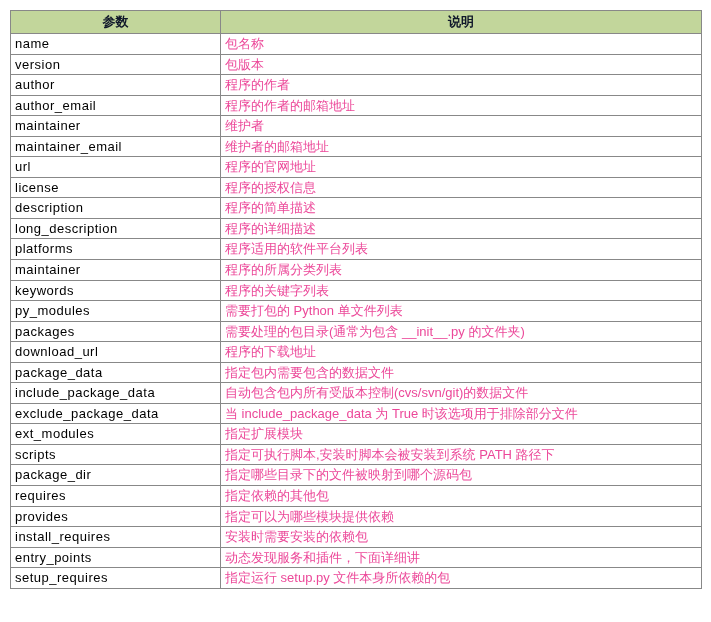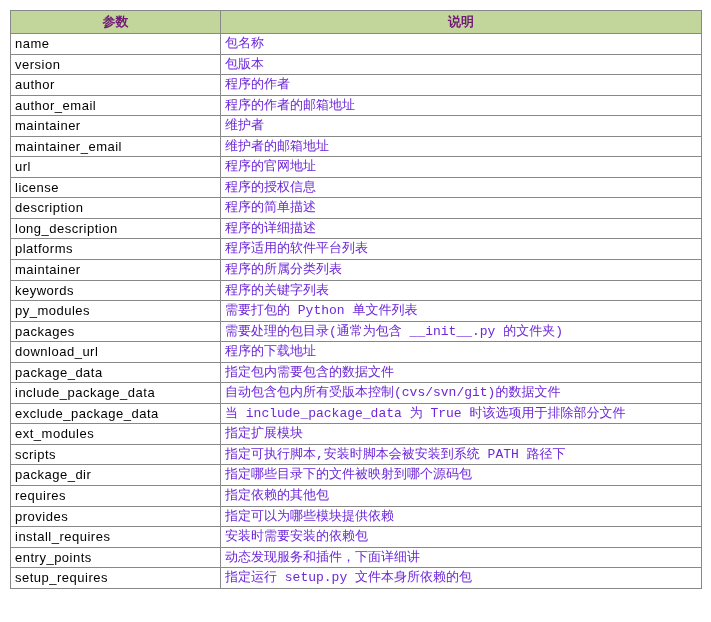--- a/index.html
+++ b/index.html
@@ -17,36 +17,36 @@
   th, td {
     border: 1px solid #888;
     padding: 1px 4px;
     line-height: 1.35;
     height: 17px;
     overflow: hidden;
     white-space: nowrap;
   }
   th {
     background: #c2d69b;
-    color: #701a75;
+    color: #0f172a;
     font-weight: bold;
     text-align: center;
     font-family: "SimSun", "宋体", serif;
     height: 20px;
   }
   col.col-param { width: 210px; }
   col.col-desc  { width: 481px; }
   td.param {
     font-family: Liberation Sans, sans-serif;
     letter-spacing: 0.5px;
     color: #000;
   }
   td.desc {
-    font-family: Liberation Mono, monospace;
-    color: #6d28d9;
+    font-family: Liberation Sans, sans-serif;
+    color: #ec4899;
   }
 </style>
 </head>
 <body>
 
 <table>
   <colgroup>
     <col class="col-param">
     <col class="col-desc">
   </colgroup>

